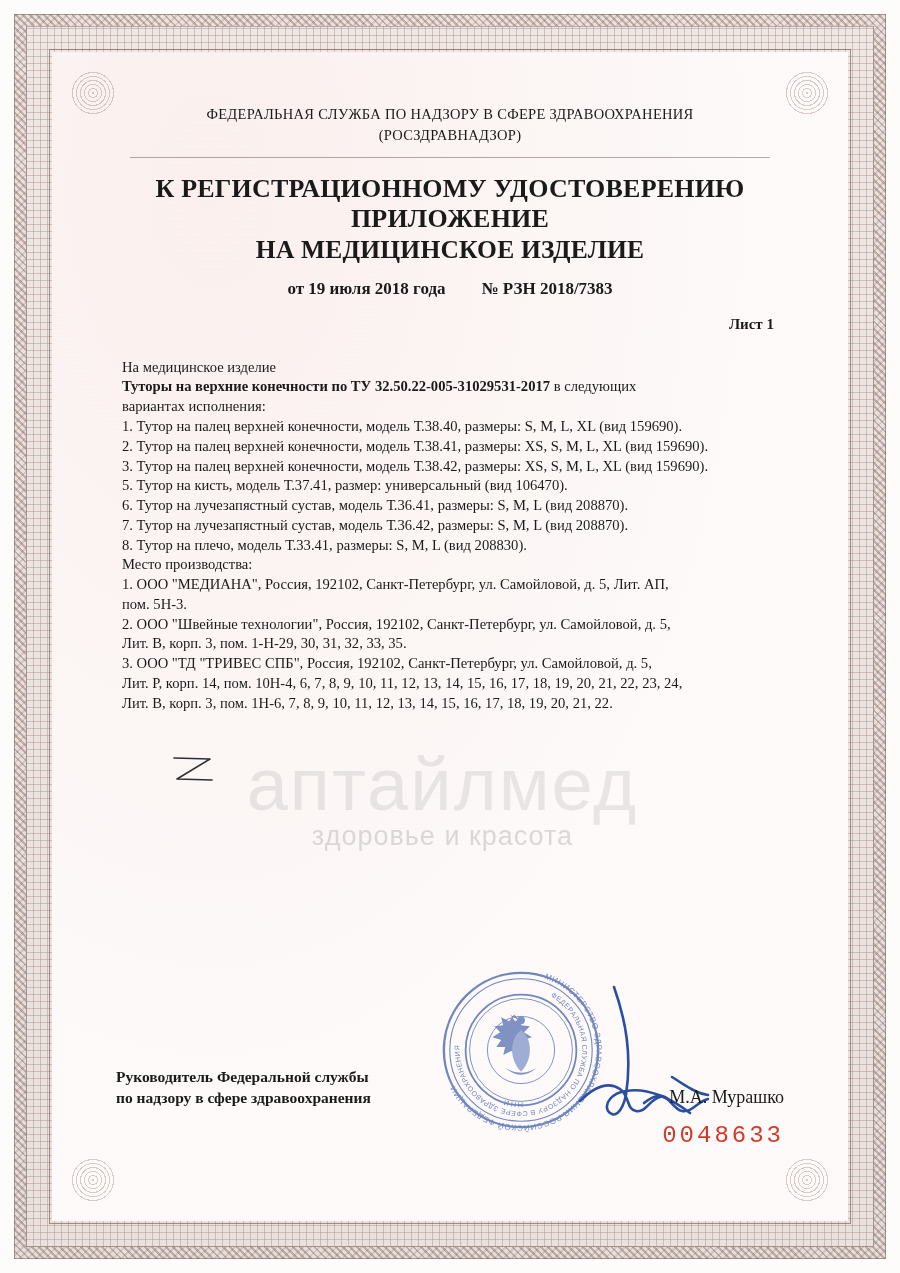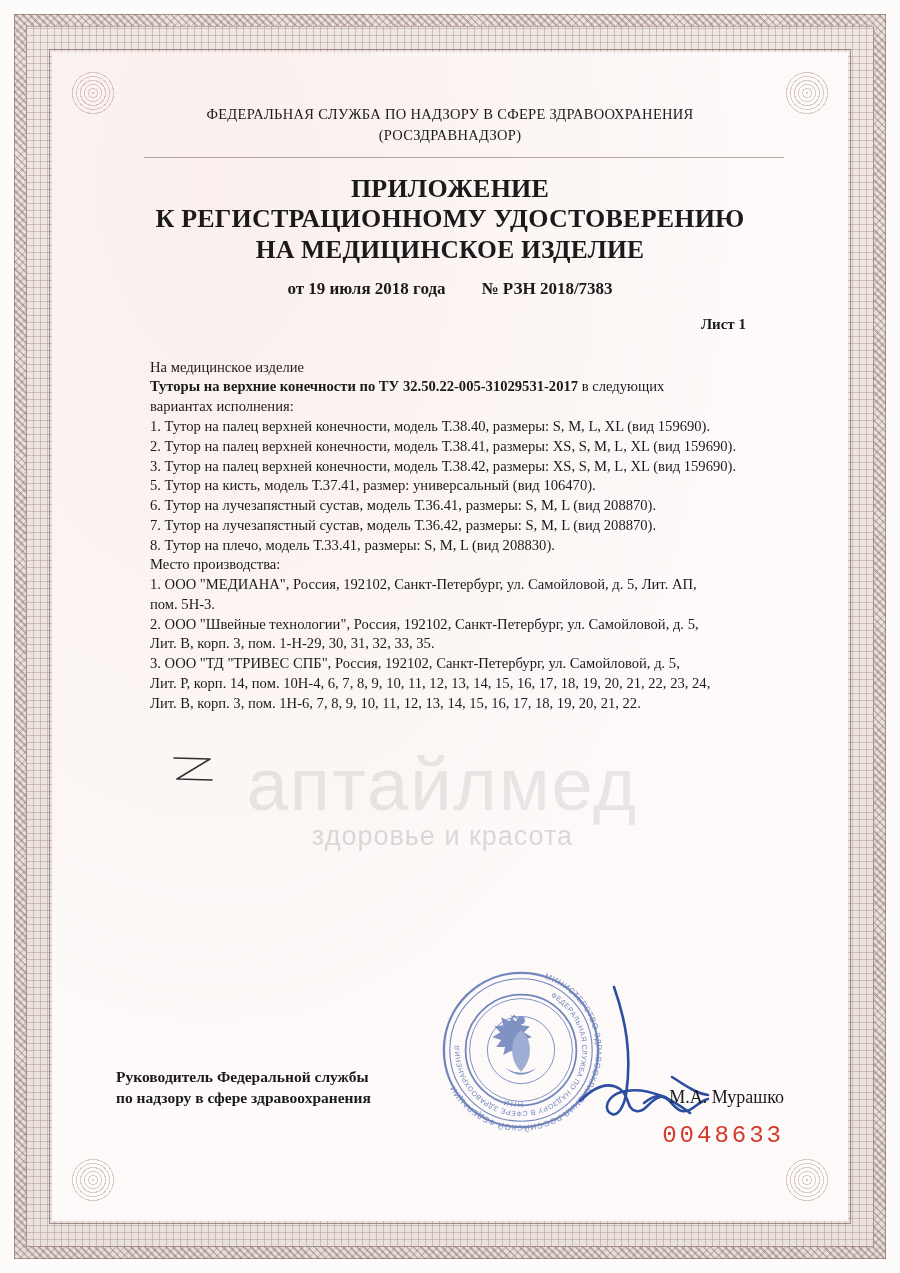--- a/index.html
+++ b/index.html
@@ -113,21 +113,21 @@
     font-size: 27px;
     color: rgba(150,150,150,0.33);
     margin-top: -6px;
     letter-spacing: 1px;
   }
 
   
   .content {
     position: absolute;
     left: 0; right: 0; top: 0; bottom: 0;
-    padding: 0 92px;
+    padding: 0 64px;
     box-sizing: border-box;
   }
   .agency {
     text-align: center;
     font-size: 14.5px;
     letter-spacing: .3px;
     margin-top: 52px;
     line-height: 1.45;
   }
   .agency .line2 { display: block; }
@@ -251,22 +251,22 @@
 
     <div class="content">
 
       <div class="agency">
         <span>ФЕДЕРАЛЬНАЯ СЛУЖБА ПО НАДЗОРУ В СФЕРЕ ЗДРАВООХРАНЕНИЯ</span>
         <span class="line2">(РОСЗДРАВНАДЗОР)</span>
       </div>
       <div class="rule"></div>
 
       <div class="title">
+        <div>К РЕГИСТРАЦИОННОМУ УДОСТОВЕРЕНИЮ</div>
         <div>ПРИЛОЖЕНИЕ</div>
-        <div>К РЕГИСТРАЦИОННОМУ УДОСТОВЕРЕНИЮ</div>
         <div class="t3">НА МЕДИЦИНСКОЕ ИЗДЕЛИЕ</div>
       </div>
 
       <div class="docline">
         <span>от  19 июля 2018 года</span>
         <span>№  РЗН 2018/7383</span>
       </div>
       <div class="sheet">Лист  1</div>
 
       <div class="body">

